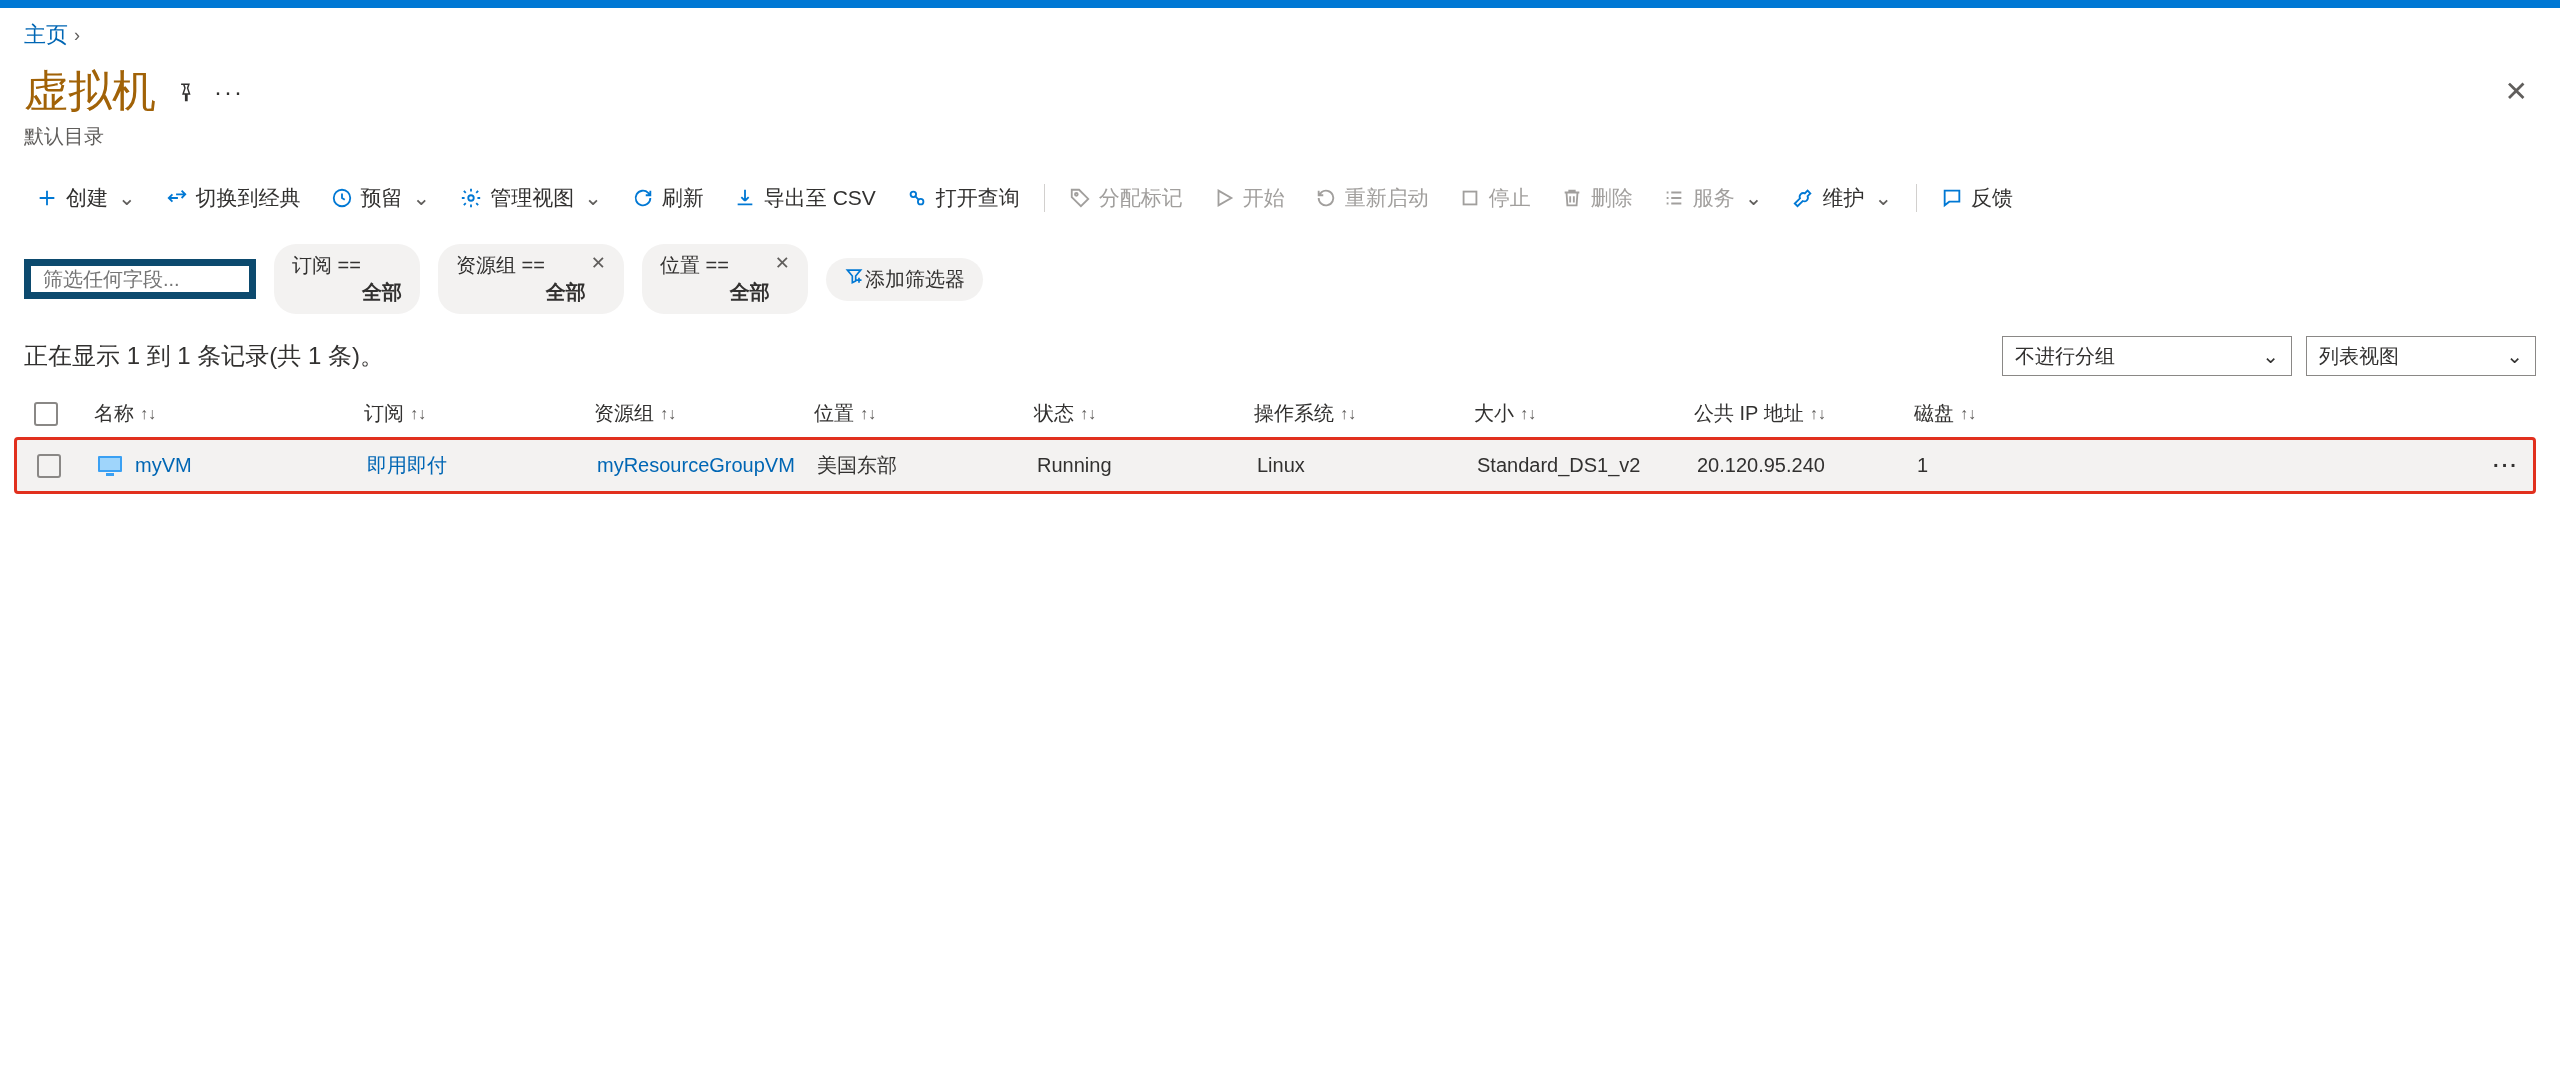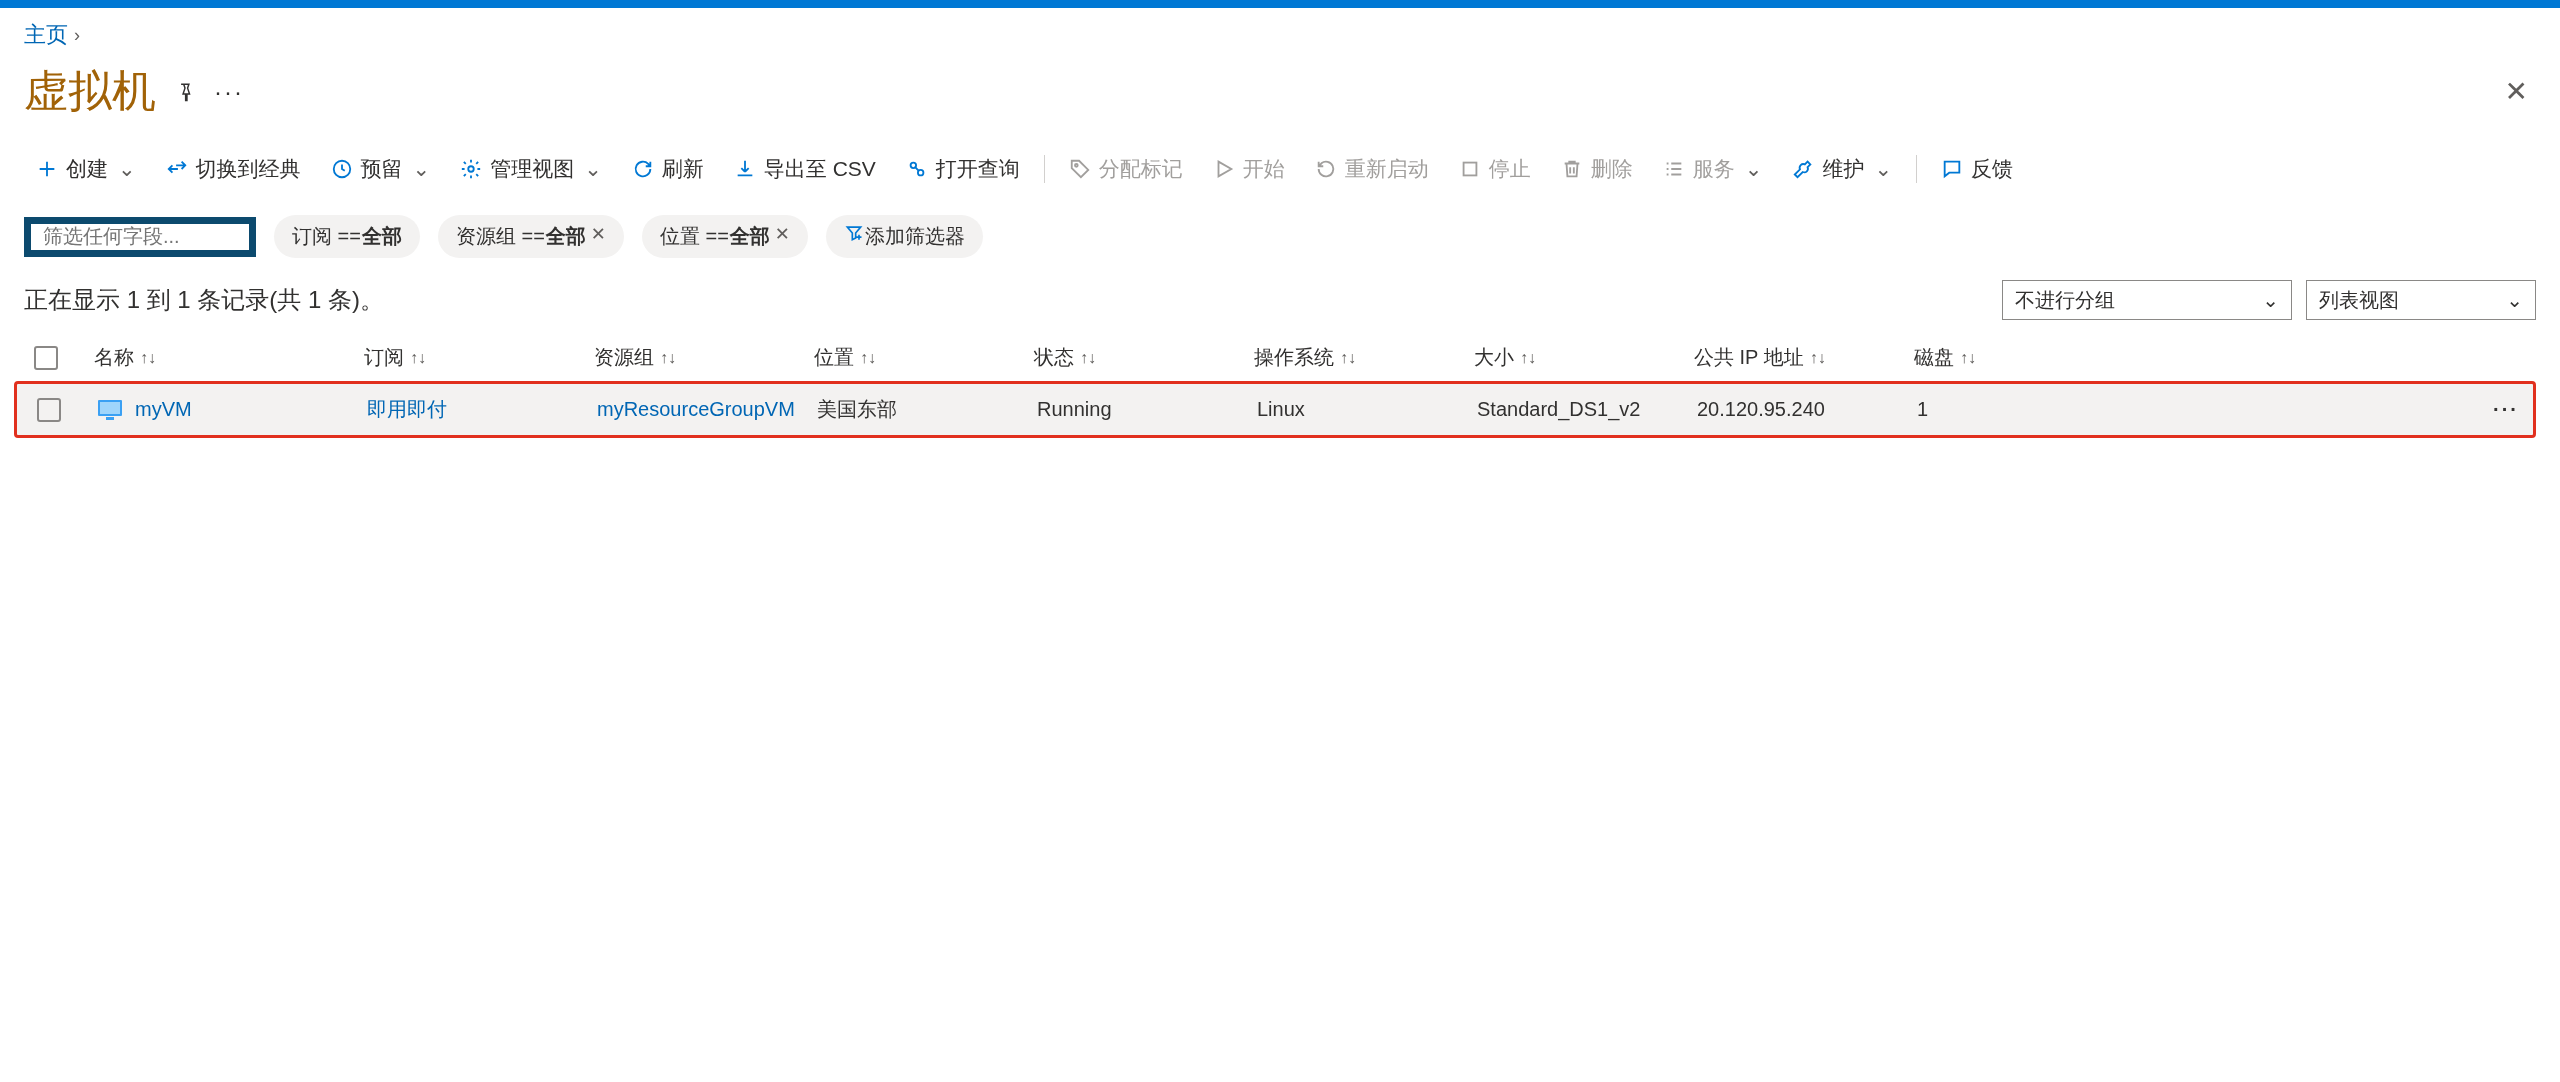--- a/index.html
+++ b/index.html
@@ -28,21 +28,21 @@
   .tb-btn.disabled { color: #a19f9d; }
   .tb-btn.disabled .tb-ico { color: #a19f9d; }
   .tb-sep { width: 1px; height: 28px; background: #d2d0ce; margin: 0 6px; }
   .tb-ico { display: inline-flex; width: 22px; height: 22px; }
   .chev { color: #605e5c; margin-left: 2px; }
 
   
   .filter-row { display: flex; align-items: center; gap: 18px; padding: 18px 0 4px; }
   .filter-input { width: 232px; height: 40px; border: 7px solid #0c4a6e; padding: 0 12px; font-size: 20px; color: #605e5c; background: #fff; }
   .pill { display: inline-flex; gap: 1px; background: #f3f2f1; border-radius: 22px; padding: 8px 18px; font-size: 20px; color: #323130; white-space: nowrap; }
-  .pill .bold { font-weight: 600; }
+  .pill .bold { font-weight: 600; margin-top: 27px; }
   .pill .x { color: #605e5c; font-size: 18px; margin-left: 4px; cursor: pointer; }
   .pill .add-ico { color: #0078d4; display:inline-flex; }
 
   
   .status-row { display: flex; align-items: center; padding: 18px 0 10px; }
   .status-text { font-size: 24px; }
   .spacer { flex: 1; }
   .dropdown { display: inline-flex; align-items: center; justify-content: space-between; border: 1px solid #8a8886; height: 40px; padding: 0 12px; font-size: 20px; background: #fff; cursor: pointer; text-align: center; }
   .dropdown.group { width: 290px; margin-right: 14px; }
   .dropdown.view { width: 230px; }
@@ -78,20 +78,21 @@
   <div class="header-row">
     <div class="page-title">虚拟机</div>
     <span class="pin-icon">
       <svg width="22" height="22" viewBox="0 0 24 24" fill="none" stroke="#323130" stroke-width="1.6">
         <path d="M15 3l6 6-4 2-3 6-2-2-5 5-1-1 5-5-2-2 6-3 2-4z" transform="rotate(-45 12 12)"></path>
       </svg>
     </span>
     <span class="more-icon" style="font-size:24px;letter-spacing:2px;">···</span>
     <span class="close-x">✕</span>
   </div>
+  <div class="subtitle">默认目录</div>
 
   <div class="toolbar">
     <div class="tb-btn blue">
       <span class="tb-ico">
         <svg width="22" height="22" viewBox="0 0 24 24">
             <path d="M12 4v16M4 12h16" stroke="#0078d4" stroke-width="2"></path>
           </svg>
       </span>
       <span>创建</span>
       <span class="chev">⌄</span>

